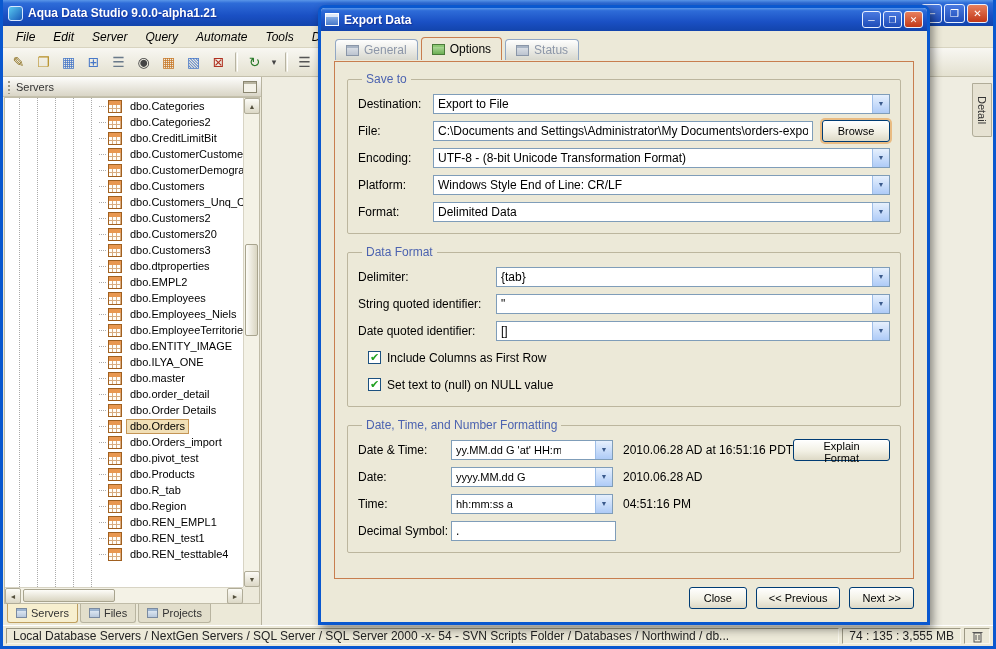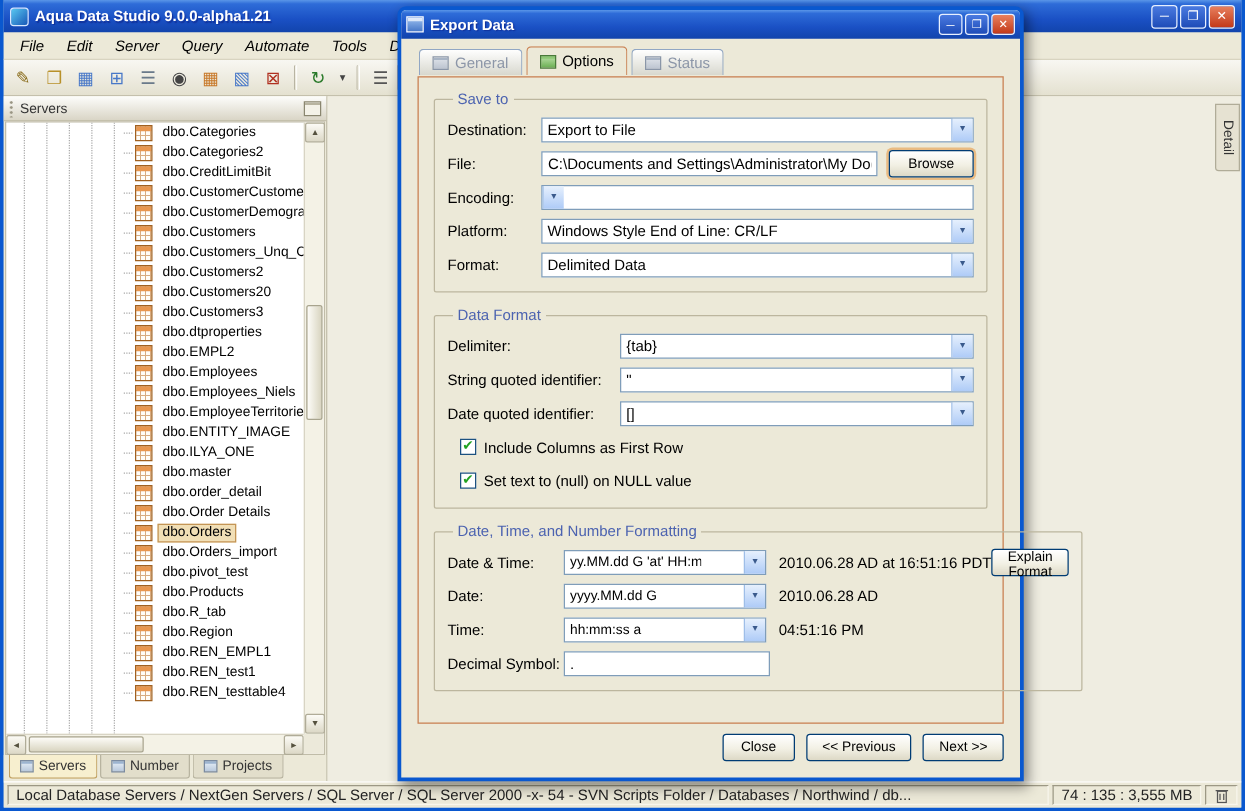--- a/index.html
+++ b/index.html
@@ -68,21 +68,21 @@
   .detail-tab{position:absolute;top:6px;right:1px;width:20px;height:54px;border:1px solid #B0AC98;background:#E6E2D2;
     display:flex;align-items:center;justify-content:center;writing-mode:vertical-rl;font-size:11px;color:#333;border-radius:0 0 0 3px;}
 
   .statusbar{height:21px;flex:0 0 21px;display:flex;align-items:stretch;gap:3px;background:#ECE9D8;padding:2px 3px;border-top:1px solid #FFF;}
   .sb-cell{border:1px solid;border-color:#9C9884 #F8F6EC #F8F6EC #9C9884;display:flex;align-items:center;padding:0 6px;font-size:12px;color:#222;white-space:nowrap;overflow:hidden;}
   .sb-path{flex:1;}
   .sb-stats{flex:0 0 auto;}
   .sb-trash{flex:0 0 26px;justify-content:center;}
 
   
-  .dialog{position:absolute;left:318px;top:5px;width:501px;height:620px;z-index:10;border:3px solid #0A58CF;border-radius:7px 7px 0 0;
+  .dialog{position:absolute;left:318px;top:5px;width:612px;height:620px;z-index:10;border:3px solid #0A58CF;border-radius:7px 7px 0 0;
     background:#ECE9D8;box-shadow:3px 4px 10px rgba(0,0,0,.45);display:flex;flex-direction:column;}
   .dlg-titlebar{height:23px;flex:0 0 23px;display:flex;align-items:center;gap:5px;padding:0 4px;border-radius:4px 4px 0 0;
     background:linear-gradient(#5A96E8 0%,#2E6CD8 12%,#1A50C4 60%,#1244AC 100%);}
   .dlg-icon{width:14px;height:13px;flex:0 0 14px;border:1px solid #fff;background:linear-gradient(#9CC0F0,#4878C8);box-shadow:inset 0 3px 0 rgba(255,255,255,.7);}
 
   .dlg-tabs{display:flex;gap:3px;padding:8px 0 0 14px;flex:0 0 30px;position:relative;z-index:2;}
   .dtab{display:inline-flex;align-items:center;gap:5px;height:21px;padding:0 10px;font-size:12px;color:#8C96A8;
     border:1px solid #91A7C4;border-bottom:none;border-radius:4px 4px 0 0;background:linear-gradient(#FEFEFE,#D8D8CE);}
   .dtab.active{background:#ECE9D8;color:#000;height:23px;margin-top:-2px;border-color:#C87E4F;}
   .ticon{width:13px;height:11px;border:1px solid #8A96A8;background:linear-gradient(#E0E4EA,#BCC4D0);box-shadow:inset 0 2px 0 #A8B4C4;}
@@ -375,21 +375,21 @@
         <div class="sb-corner"></div>
       </div>
 
       <div class="dock-tabs">
         <span class="dktab active">
             <i class="dk-icon"></i>
             <span>Servers</span>
           </span>
           <span class="dktab">
             <i class="dk-icon"></i>
-            <span>Number</span>
+            <span>Files</span>
           </span>
           <span class="dktab">
             <i class="dk-icon"></i>
             <span>Projects</span>
           </span>
       </div>
     </div>
 
     <div class="workspace">
       <div class="detail-tab">Detail</div>
@@ -454,20 +454,21 @@
         </div>
       </div>
       <div class="row">
         <span class="lbl">File:</span>
         <input class="txt file-input" value="C:\Documents and Settings\Administrator\My Documents\orders-export.txt" style="">
         <button class="xpbtn default browse-btn">Browse</button>
       </div>
       <div class="row">
         <span class="lbl">Encoding:</span>
         <div class="combo">
+          <span class="cval">UTF-8 - (8-bit Unicode Transformation Format)</span>
           <span class="carr">▼</span>
         </div>
       </div>
       <div class="row">
         <span class="lbl">Platform:</span>
         <div class="combo">
           <span class="cval">Windows Style End of Line: CR/LF</span>
           <span class="carr">▼</span>
         </div>
       </div>

